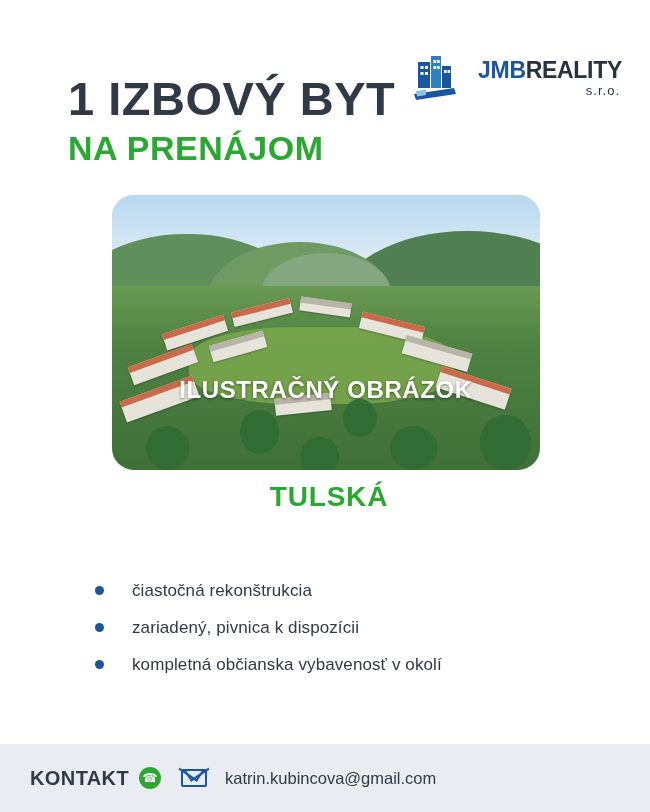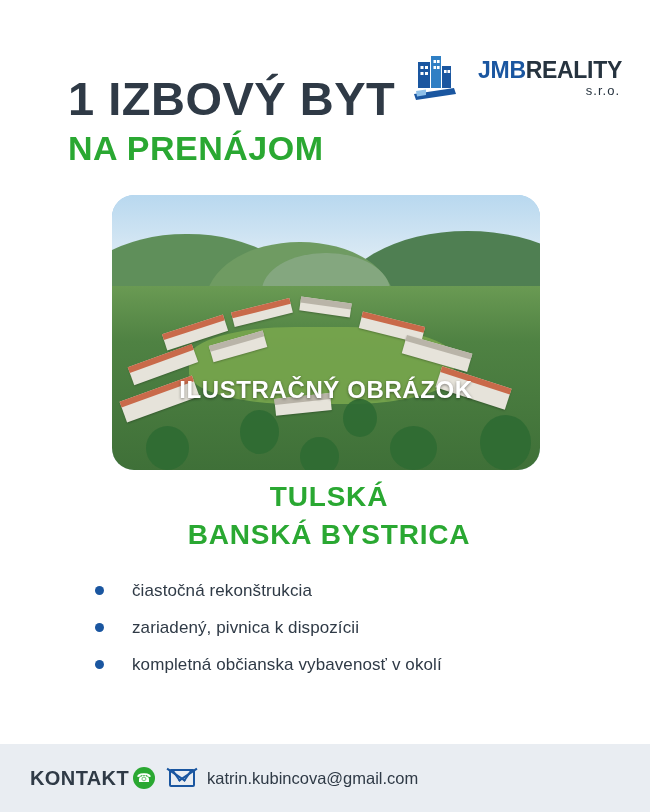--- a/index.html
+++ b/index.html
@@ -176,21 +176,21 @@
   
   .footer {
     position: absolute;
     left: 0; bottom: 0;
     width: 100%;
     height: 68px;
     background: #e9edf2;
     display: flex;
     align-items: center;
     padding-left: 30px;
-    gap: 4px;
+    gap: 10px;
   }
   .kontakt {
     font-size: 20px;
     font-weight: bold;
     color: #2f3a46;
     letter-spacing: 0.4px;
   }
   .ic-circle {
     width: 22px; height: 22px;
     border-radius: 50%;
@@ -292,21 +292,20 @@
   <div class="trees" style="left:65%; top:84%; width:11%; height:16%;"></div>
   <div class="trees" style="left:8%;  top:84%; width:10%; height:16%;"></div>
   <div class="trees" style="left:86%; top:80%; width:12%; height:20%;"></div>
   <div class="trees" style="left:44%; top:88%; width:9%;  height:14%;"></div>
 
   <div class="photo-caption">ILUSTRAČNÝ OBRÁZOK</div>
 </div>
 
 <div class="location">
   <div class="loc-line">TULSKÁ</div>
-  <div class="loc-line">BANSKÁ BYSTRICA</div>
 </div>
 
 <div class="bullets">
   <div class="bullet-row">
     <span class="dot"></span>
     <span class="bullet-text">čiastočná rekonštrukcia</span>
   </div>
   <div class="bullet-row">
     <span class="dot"></span>
     <span class="bullet-text">zariadený, pivnica k dispozícii</span>

